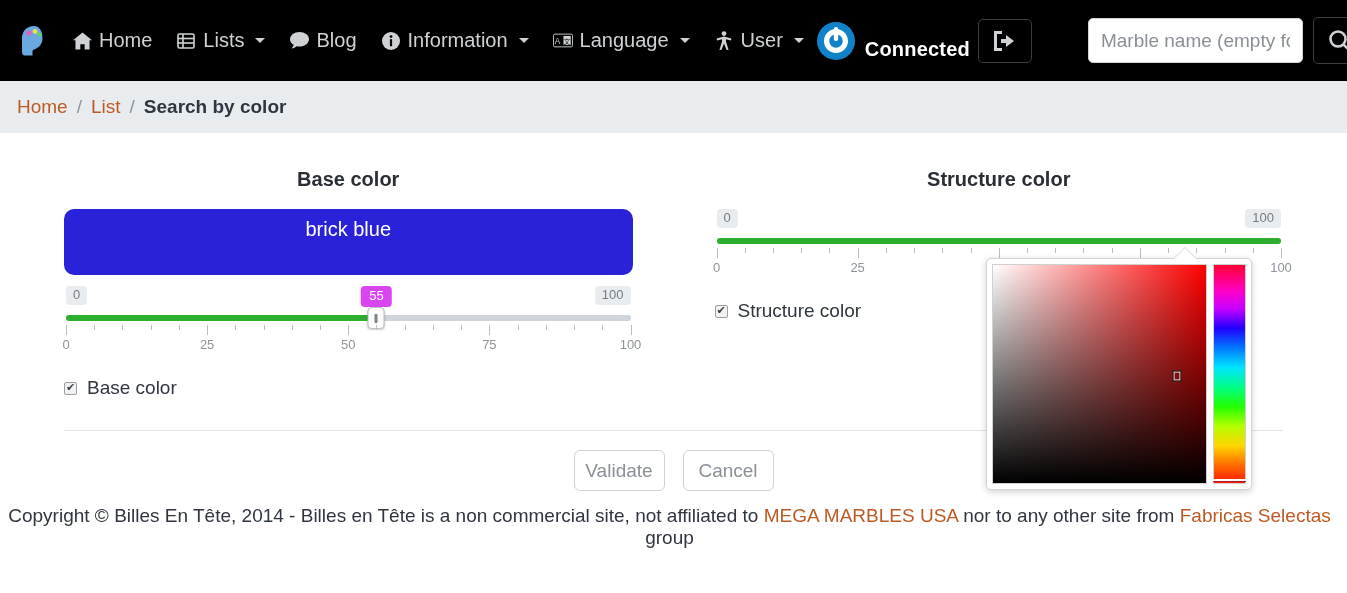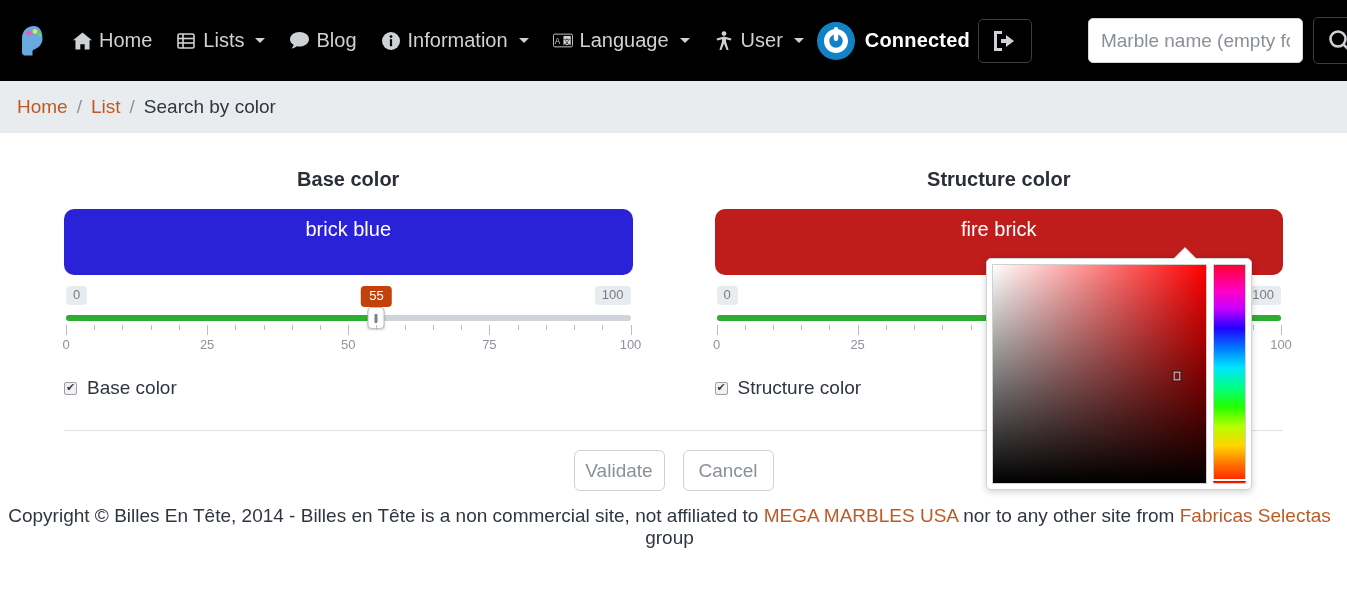--- a/index.html
+++ b/index.html
@@ -32,21 +32,21 @@
     white-space:nowrap;
     cursor:pointer;
   }
   .nav-item .ico { display:inline-flex; align-items:center; justify-content:center; width:20px; height:20px; color:#cfd2d4;}
   .caret {
     width:0;height:0;border-left:5px solid transparent;border-right:5px solid transparent;
     border-top:5px solid #cfd2d4; margin-left:4px; display:inline-block;
   }
 
   .nav-right { margin-left:auto; display:flex; align-items:center; }
-  .conn-wrap { display:flex; align-items:center; gap:9px; margin-right:8px;}
+  .conn-wrap { display:flex; align-items:flex-end; gap:9px; margin-right:8px;}
   .conn-icon { width:40px; height:40px; }
   .conn-text { color:#ffffff; font-size:20px; font-weight:bold; letter-spacing:.2px;}
   .icon-btn {
     width:54px; height:44px; border:1px solid #3d3d3d; border-radius:5px;
     background:#000; display:flex; align-items:center; justify-content:center;
     cursor:pointer;
   }
   .search-input {
     width:215px; height:45px; border-radius:5px; border:1px solid #ced4da;
     background:#fff; padding:0 12px; font-size:19px; color:#495057;
@@ -62,21 +62,21 @@
   
   .breadcrumb {
     background:#e9ecef;
     height:52px;
     display:flex; align-items:center;
     padding:0 17px;
     font-size:19px;
   }
   .bc-link { color:#bd5a24; cursor:pointer; }
   .bc-sep { color:#8d949b; margin:0 9px; }
-  .bc-current { color:#2f3640; }
+  .bc-current { color:#2f3640;font-weight:bold; }
 
   
   .main { padding:15px 64px; position:relative; }
   .cols { display:flex; gap:82px; padding-top:20px; }
   .col { flex:1 1 0; min-width:0; }
   .col-title { text-align:center; font-size:20px; font-weight:bold; color:#2a2f36; margin:0 0 18px 0;}
   .swatch {
     height:66px; border-radius:10px; color:#fff; font-size:20px;
     display:flex; justify-content:center; padding-top:9px;
     position:relative;
@@ -85,21 +85,21 @@
   
   .slider-block { margin-top:11px; position:relative; padding:0 2px; }
   .slider-labels { position:relative; height:21px; }
   .pill {
     position:absolute; top:0; font-size:13px; color:#747b82;
     background:#e9ecef; border-radius:4px; padding:2px 7px; line-height:1.15;
   }
   .pill.left { left:0; }
   .pill.right { right:0; }
   .pill.value {
-    background:#c2410c; color:#fff; transform:translateX(-50%); padding:3px 8px; font-size:13px;
+    background:#d946ef; color:#fff; transform:translateX(-50%); padding:3px 8px; font-size:13px;
   }
   .pill.value::after {
     content:""; position:absolute; left:50%; margin-left:-5px; bottom:-6px;
     width:0;height:0;border-left:5px solid transparent;border-right:5px solid transparent;
     border-top:6px solid #2eae2e;
   }
   .track {
     position:relative; height:6px; border-radius:3px; background:#ced4da; margin-top:8px;
   }
   .track-fill { position:absolute; left:0; top:0; bottom:0; background:#2eae2e; border-radius:3px; }
@@ -357,23 +357,20 @@
       <div class="checks">
         <div class="check-row">
           <span class="cbox checked"></span>
           <span class="check-label">Base color</span>
         </div>
       </div>
     </div>
 
     <div class="col">
       <div class="col-title">Structure color</div>
-      <div class="swatch" id="struct-swatch" style="background: rgb(191, 28, 28);">
-        <span>fire brick</span>
-      </div>
 
       <div class="slider-block">
         <div class="slider-labels">
           <span class="pill left">0</span>
           <span class="pill right">100</span>
         </div>
         <div class="track">
           <div class="track-fill" id="struct-fill" style="width: 100%;"></div>
         </div>
         <div class="ticks" id="struct-ticks">

